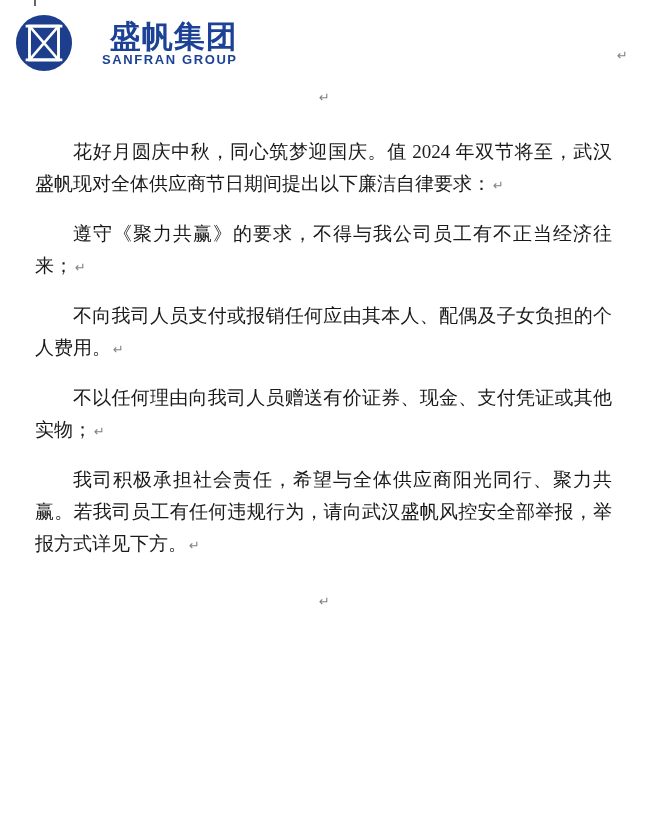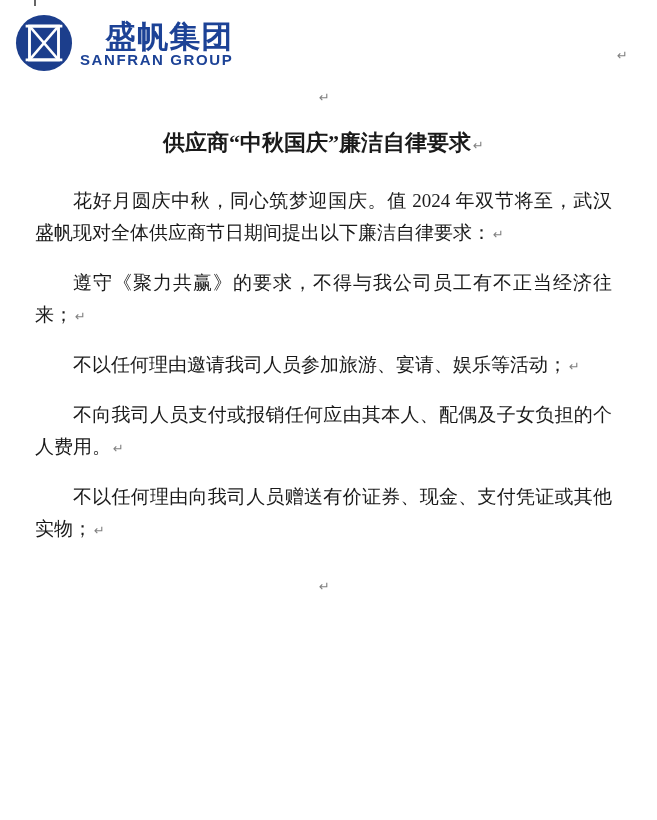--- a/index.html
+++ b/index.html
@@ -26,21 +26,21 @@
     display:flex;align-items:center;gap:7px;
   }
   .logo-icon{width:58px;height:58px;flex:0 0 auto;}
   .logo-text{display:flex;flex-direction:column;justify-content:center;align-items:flex-end;}
   .logo-cn{
     font-family:"Liberation Sans","DejaVu Sans",sans-serif;
     font-weight:bold;font-size:31px;line-height:33px;letter-spacing:1px;
   }
   .logo-en{
     font-family:"Liberation Sans","DejaVu Sans",sans-serif;
-    font-weight:bold;font-size:15px;line-height:14px;letter-spacing:1.6px;
+    font-weight:bold;font-size:13px;line-height:14px;letter-spacing:1.6px;margin-left:22px;
   }
   .logo-row .pmark{position:absolute;right:0;top:48px;}
   
   .pmark{
     font-family:"DejaVu Sans","Liberation Sans",sans-serif;
     font-size:13px;color:#808080;font-weight:normal;
     padding-left:2px;
   }
   
   .line{
@@ -72,29 +72,28 @@
     </svg>
     <div class="logo-text">
       <div class="logo-cn" style="color:#1c4296">盛帆集团</div>
       <div class="logo-en" style="color:#1c4296">SANFRAN GROUP</div>
     </div>
     <span class="pmark">↵</span>
   </div>
 
   <div class="empty-line"><span class="pmark">↵</span></div>
 
-  <div class="title"><span>供应商“中秋国庆”廉洁自律要求</span><span class="pmark">↵</span></div>
 
   <p class="line indent"><span>花好月圆庆中秋，同心筑梦迎国庆。值 2024 年双节将至，武汉盛帆现对全体供应商节日期间提出以下廉洁自律要求：</span><span class="pmark">↵</span></p>
 
   <p class="line indent"><span>遵守《聚力共赢》的要求，不得与我公司员工有不正当经济往来；</span><span class="pmark">↵</span></p>
 
-  <p class="line indent"><span>不以任何理由邀请我司人员参加旅游、宴请、娱乐等活动；</span><span class="pmark">↵</span></p>
 
   <p class="line indent"><span>不向我司人员支付或报销任何应由其本人、配偶及子女负担的个人费用。</span><span class="pmark">↵</span></p>
 
   <p class="line indent"><span>不以任何理由向我司人员赠送有价证券、现金、支付凭证或其他实物；</span><span class="pmark">↵</span></p>
 
+  <p class="line indent"><span>我司积极承担社会责任，希望与全体供应商阳光同行、聚力共赢。若我司员工有任何违规行为，请向武汉盛帆风控安全部举报，举报方式详见下方。</span><span class="pmark">↵</span></p>
 
 
   <div class="empty-line"><span class="pmark">↵</span></div>
 
 </div>
 
 </body></html>

